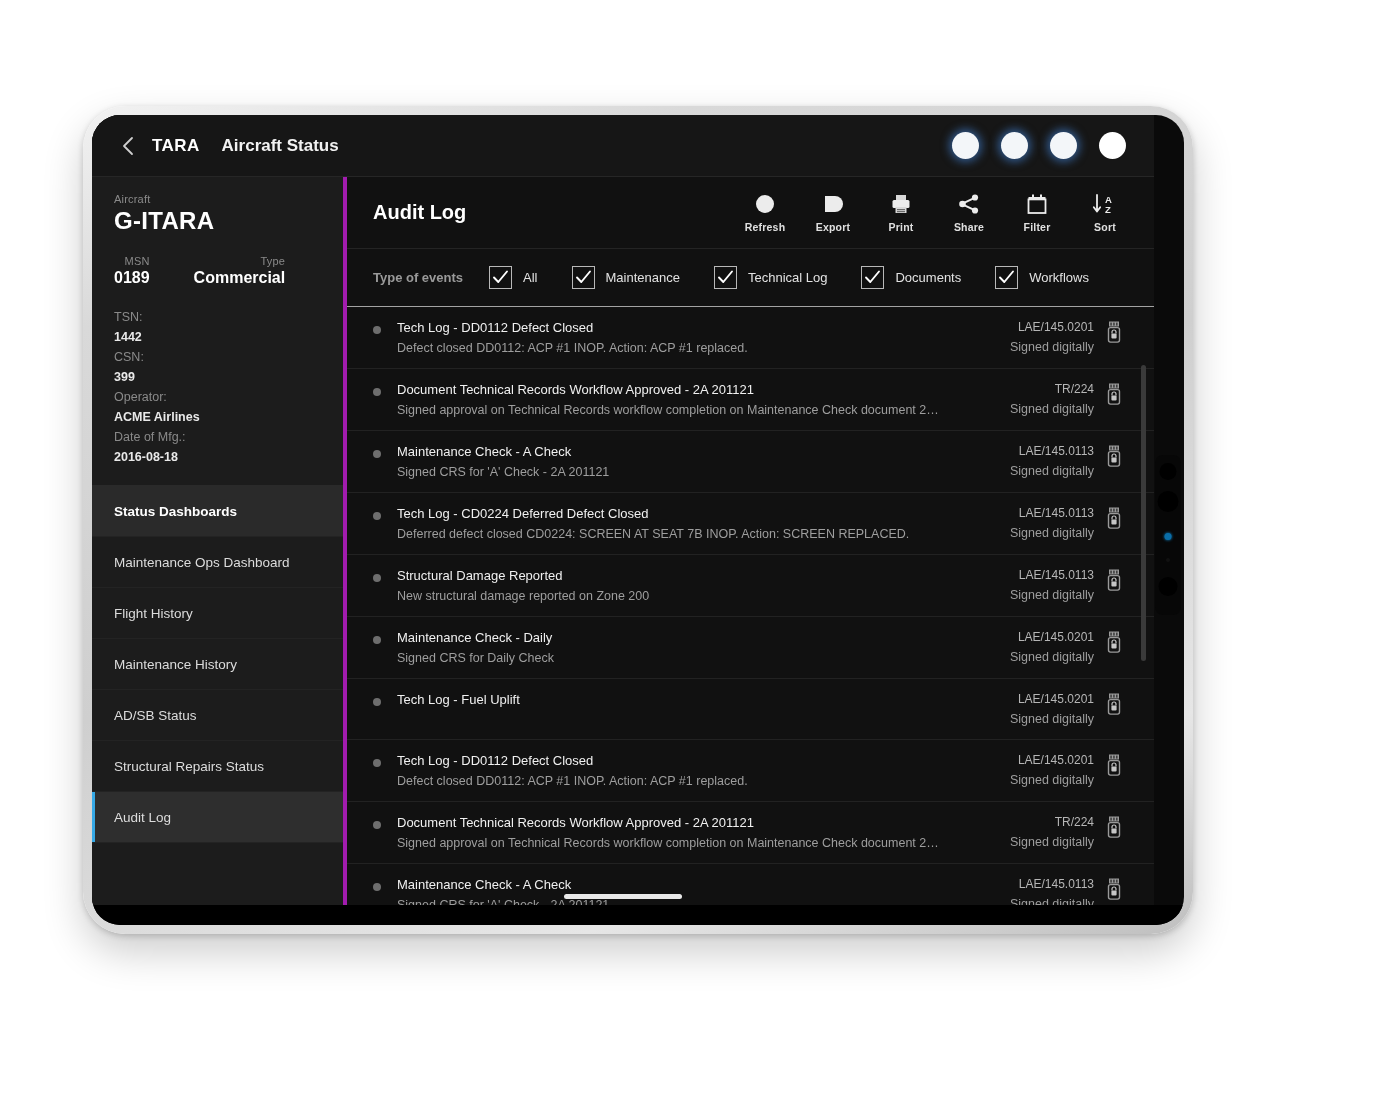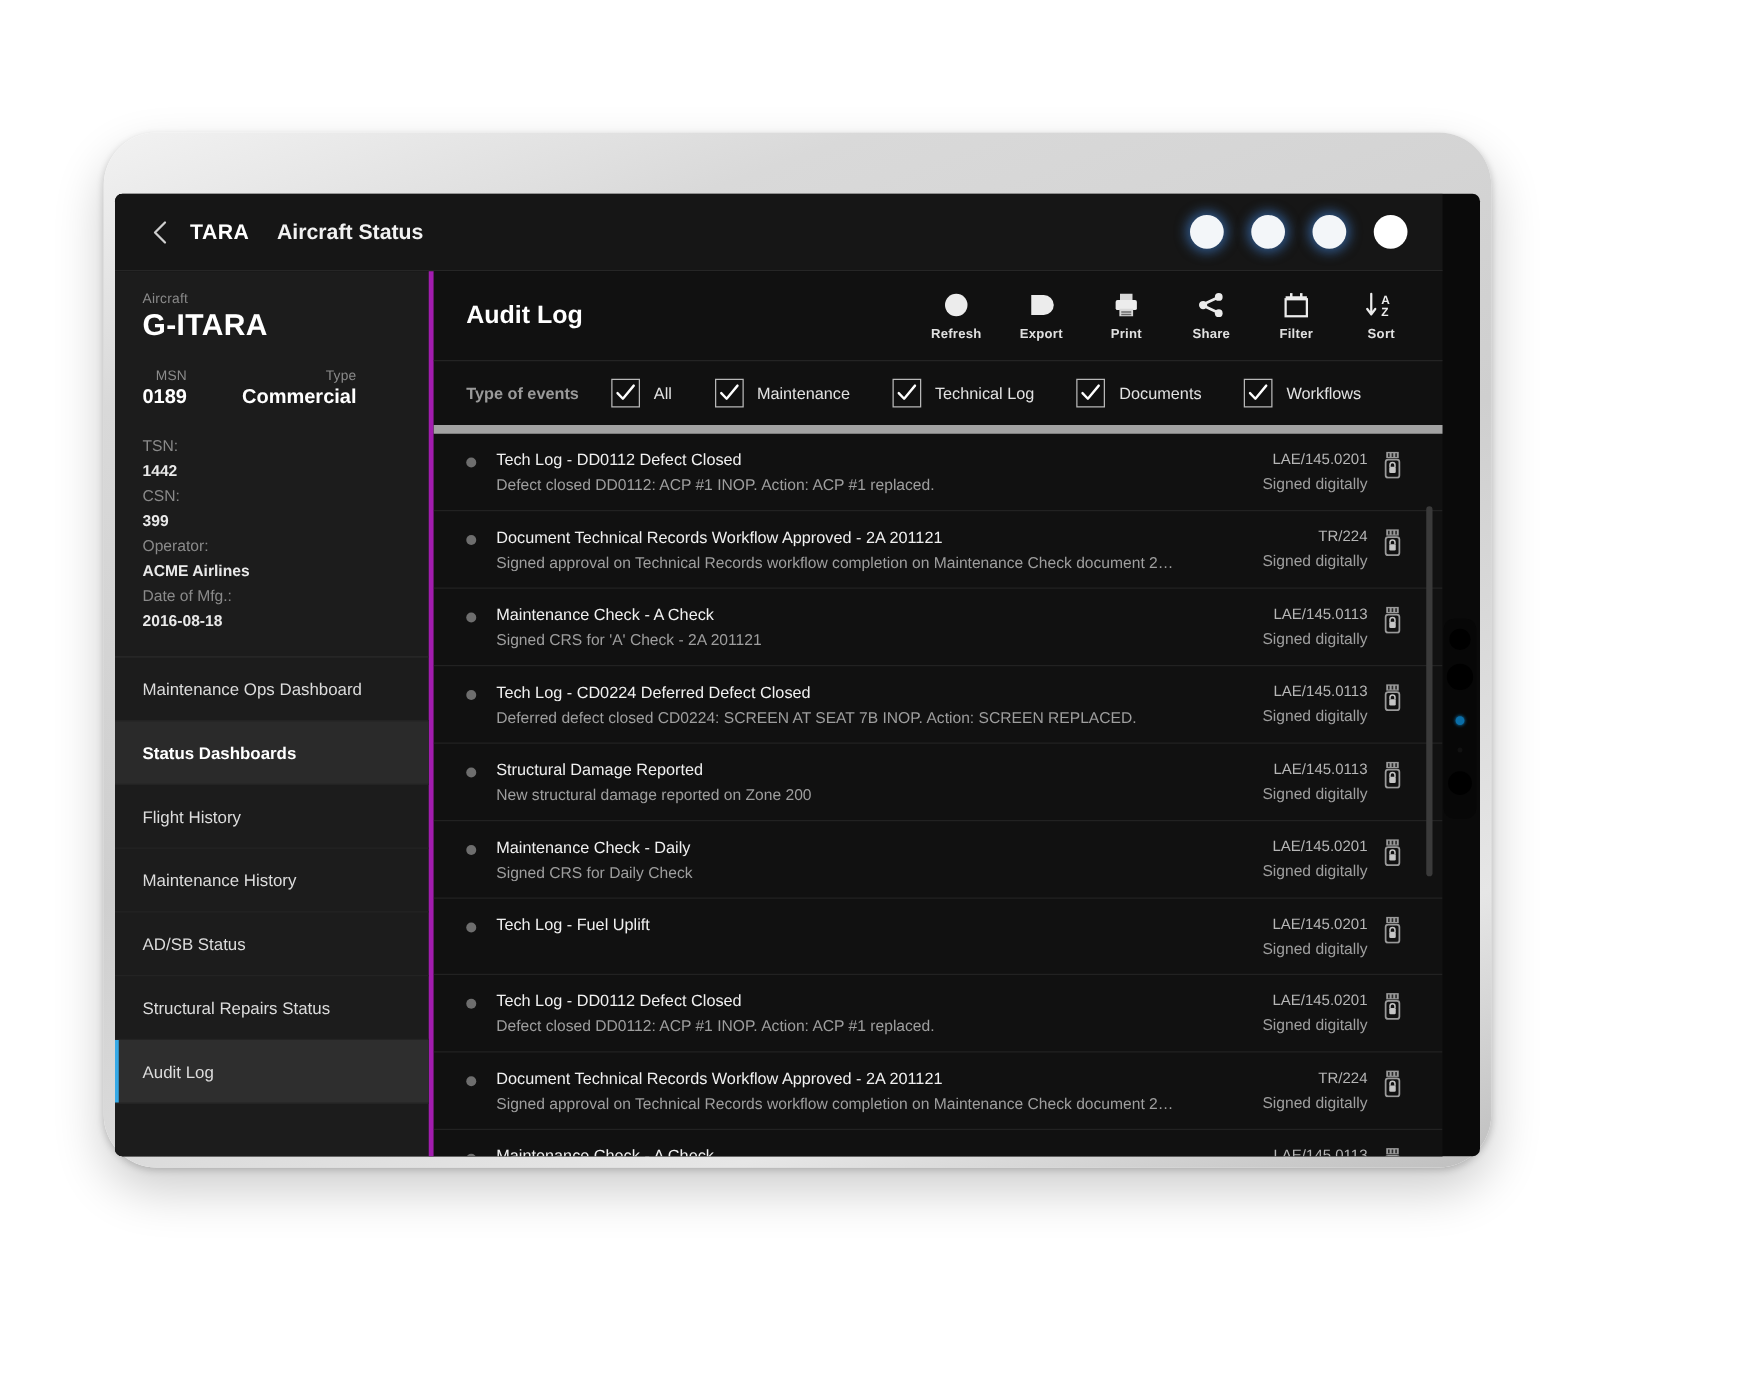--- a/index.html
+++ b/index.html
@@ -22,24 +22,23 @@
     left: 83px; top: 106px;
     width: 1110px; height: 828px;
     border-radius: 42px;
     background: linear-gradient(160deg, #f2f2f2 0%, #d9d9d9 18%, #cfcfcf 50%, #e6e6e6 82%, #bfbfbf 100%);
     box-shadow: 0 18px 40px rgba(0,0,0,.20), 0 2px 6px rgba(0,0,0,.18);
     padding: 10px;
   }
   .device-inner {
     position: absolute;
     inset: 9px;
-    border-radius: 6px;
+    border-radius: 28px;
     background: #0a0a0a;
     overflow: hidden;
-    margin-top: 40px;
   }
   
   .bezel-cam {
     position: absolute;
     right: 3px; top: 340px;
     width: 26px; height: 160px;
     border-radius: 8px;
     background: #070707;
   }
   .bezel-cam i { position:absolute; left:50%; transform:translateX(-50%); border-radius:50%; background:#000; display:block; }
@@ -148,21 +147,21 @@
     cursor: pointer;
   }
   .tool .glyph { height: 24px; display: flex; align-items: center; justify-content: center; color: #e6e6e6; }
   .tool .tlabel { font-size: 10.5px; font-weight: bold; color: #e0e0e0; letter-spacing: .2px; }
 
   
   .filterbar {
     height: 58px;
     display: flex; align-items: center;
     padding: 0 26px;
-    border-bottom: 7px solid #a3a3a3;
+    border-bottom: 1px solid #a3a3a3;
     gap: 0;
   }
   .filter-lbl { font-size: 13px; color: #9a9a9a; margin-right: 26px; font-weight: bold; }
   .cbx-group { display: flex; align-items: center; flex: 1; }
   .cbx {
     display: flex; align-items: center; gap: 11px;
     cursor: pointer;
     margin-right: 34px;
   }
   .cbx .box {
@@ -289,25 +288,25 @@
                   <div class="k">Operator:</div>
                   <div class="v">ACME Airlines</div>
                 </div>
                 <div class="spec-row">
                   <div class="k">Date of Mfg.:</div>
                   <div class="v">2016-08-18</div>
                 </div>
               </div>
 
             <div class="nav-list" id="nav-list">
+                <div class="nav-item header-item">
+                  <span>Status Dashboards</span>
+                </div>
                 <div class="nav-item">
                   <span>Maintenance Ops Dashboard</span>
-                </div>
-                <div class="nav-item header-item">
-                  <span>Status Dashboards</span>
                 </div>
                 <div class="nav-item">
                   <span>Flight History</span>
                 </div>
                 <div class="nav-item">
                   <span>Maintenance History</span>
                 </div>
                 <div class="nav-item">
                   <span>AD/SB Status</span>
                 </div>

